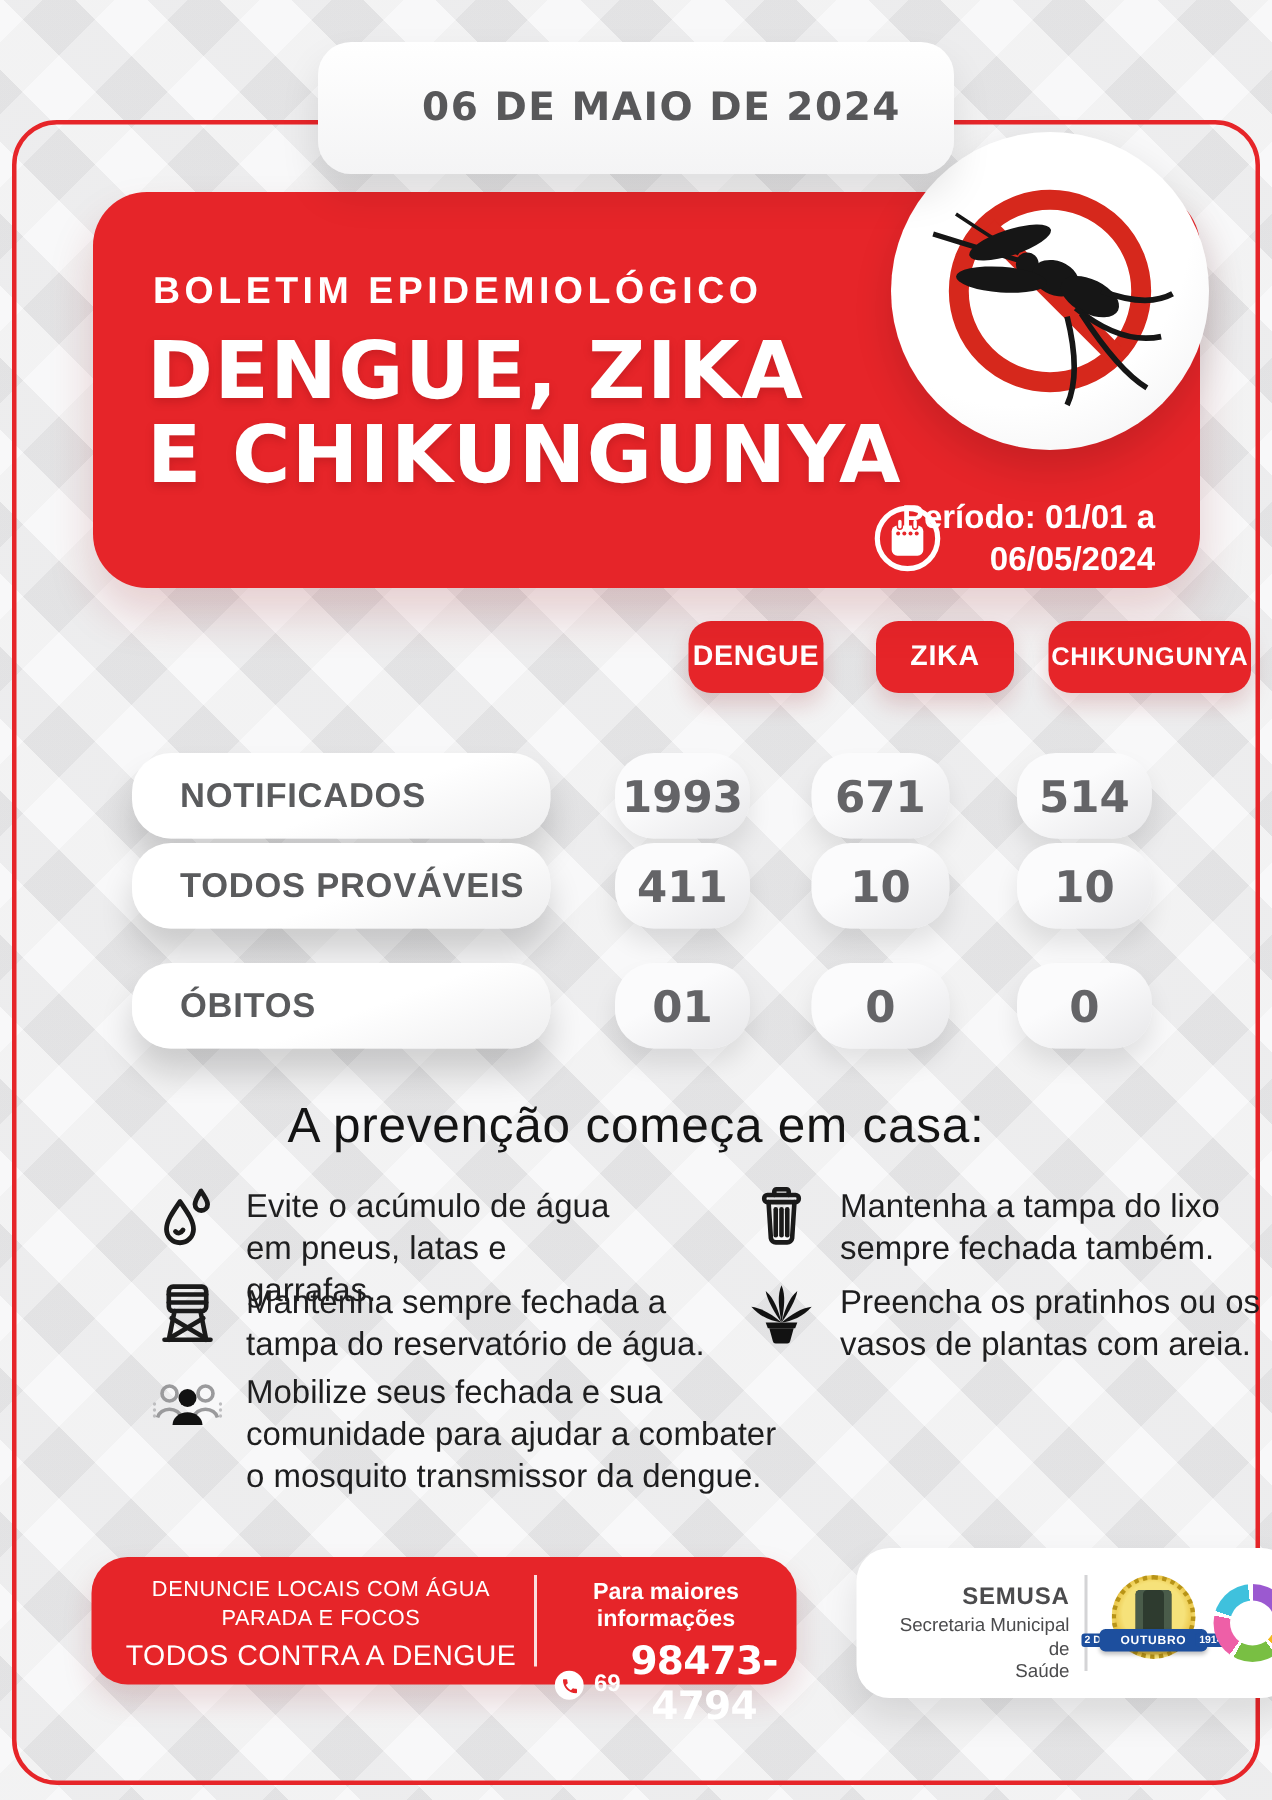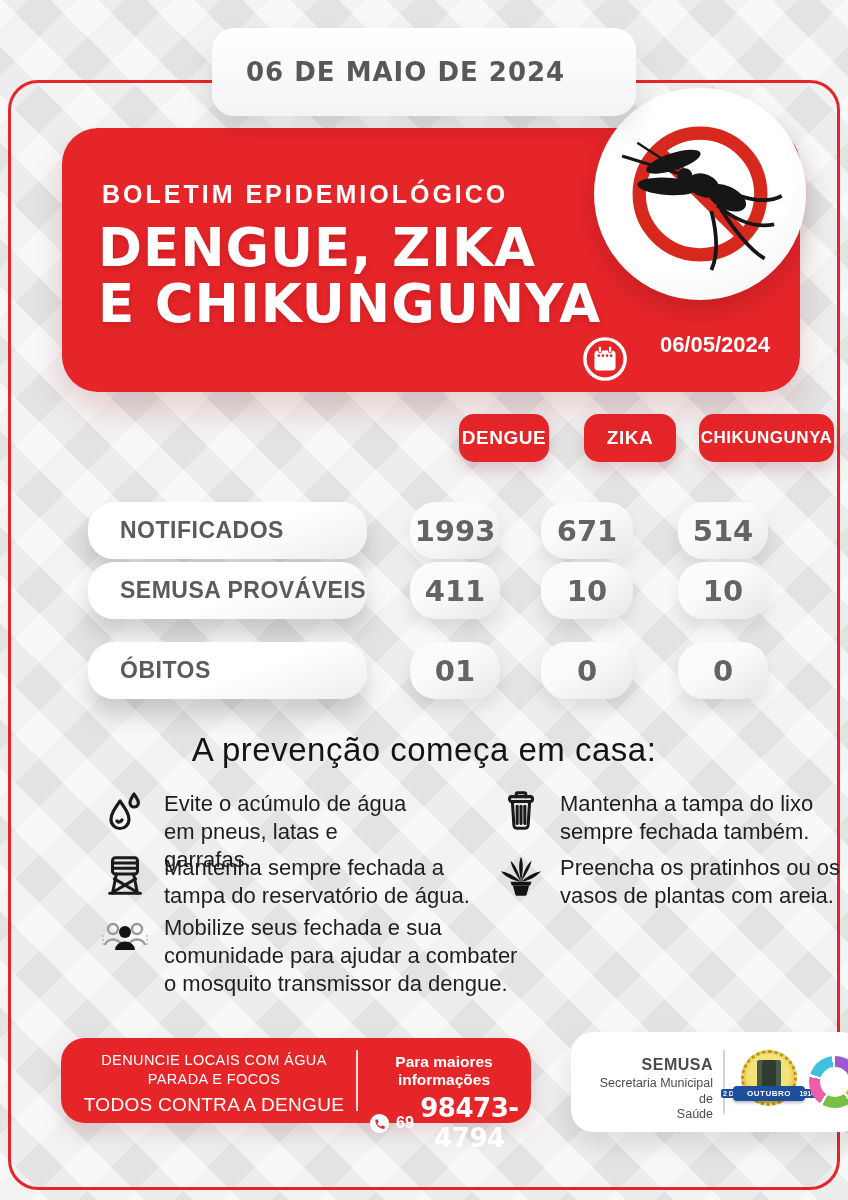--- a/index.html
+++ b/index.html
@@ -16,21 +16,21 @@
   .abs { position:absolute; }
 
   
   .frame { left:8px; top:80px; right:8px; bottom:10px;
     border:3px solid #e62529; border-radius:30px; }
 
   
   .date-card { left:212px; top:28px; width:424px; height:88px;
     background:linear-gradient(180deg,#ffffff,#f4f4f5);
     border-radius:22px; box-shadow:0 14px 26px rgba(0,0,0,.10);
-    display:flex; align-items:center; justify-content:flex-start; z-index:5;padding-left:34px; }
+    display:flex; align-items:center; justify-content:center; z-index:5;padding-left:34px; }
   .date-card span { font-family:"DejaVu Sans", sans-serif; font-weight:bold;
     font-size:26px; letter-spacing:1px; color:#58585a; }
 
   
   .hero { left:62px; top:128px; width:738px; height:264px;
     background:#e62529; border-radius:36px;
     box-shadow:0 18px 30px rgba(150,20,25,.18); z-index:2; }
   .kicker { left:40px; top:52px; color:#fff; font-size:25px; font-weight:600;
     letter-spacing:3px; }
   .hero-title { left:36px; top:92px; color:#fff;
@@ -148,20 +148,21 @@
         <rect x="13" y="15" width="22" height="21" rx="4" fill="#ffffff"></rect>
         <rect x="17" y="10.5" width="3.4" height="7" rx="1.7" fill="#ffffff" stroke="#e62529" stroke-width="1"></rect>
         <rect x="27.6" y="10.5" width="3.4" height="7" rx="1.7" fill="#ffffff" stroke="#e62529" stroke-width="1"></rect>
         <circle cx="17.5" cy="20.5" r="1.4" fill="#e62529"></circle>
         <circle cx="21.8" cy="20.5" r="1.4" fill="#e62529"></circle>
         <circle cx="26.1" cy="20.5" r="1.4" fill="#e62529"></circle>
         <circle cx="30.4" cy="20.5" r="1.4" fill="#e62529"></circle>
       </svg>
     </div>
     <div class="abs period">
+      <div>Período: 01/01 a</div>
       <div>06/05/2024</div>
     </div>
   </div>
 
   <div class="abs mosquito-badge">
     <svg viewBox="0 0 200 200" width="190" height="190">
       <circle cx="100" cy="100" r="64" fill="none" stroke="#d6281c" stroke-width="14"></circle>
       <line x1="56" y1="55" x2="145" y2="144" stroke="#d6281c" stroke-width="14"></line>
       <g fill="#161616" stroke="#161616">
         <path class="m" d="M18,60 Q50,70 80,79" fill="none" stroke-width="3.5"></path>
@@ -181,21 +182,21 @@
 
   <div class="abs col-pill col-dengue">DENGUE</div>
   <div class="abs col-pill col-zika">ZIKA</div>
   <div class="abs col-pill col-chik">CHIKUNGUNYA</div>
 
   <div class="abs row-label r1">NOTIFICADOS</div>
   <div class="abs val-pill r1 vc1">1993</div>
   <div class="abs val-pill r1 vc2">671</div>
   <div class="abs val-pill r1 vc3">514</div>
 
-  <div class="abs row-label r2">SEMUSA PROVÁVEIS</div>
+  <div class="abs row-label r2">TODOS PROVÁVEIS</div>
   <div class="abs val-pill r2 vc1">411</div>
   <div class="abs val-pill r2 vc2">10</div>
   <div class="abs val-pill r2 vc3">10</div>
 
   <div class="abs row-label r3">ÓBITOS</div>
   <div class="abs val-pill r3 vc1">01</div>
   <div class="abs val-pill r3 vc2">0</div>
   <div class="abs val-pill r3 vc3">0</div>
 
   <div class="abs prev-heading">A prevenção começa em casa:</div>

